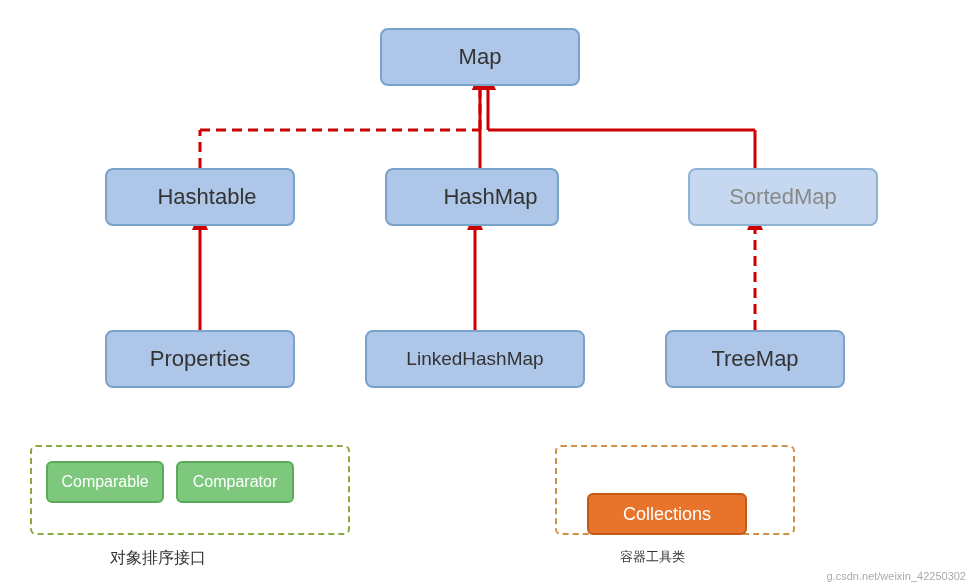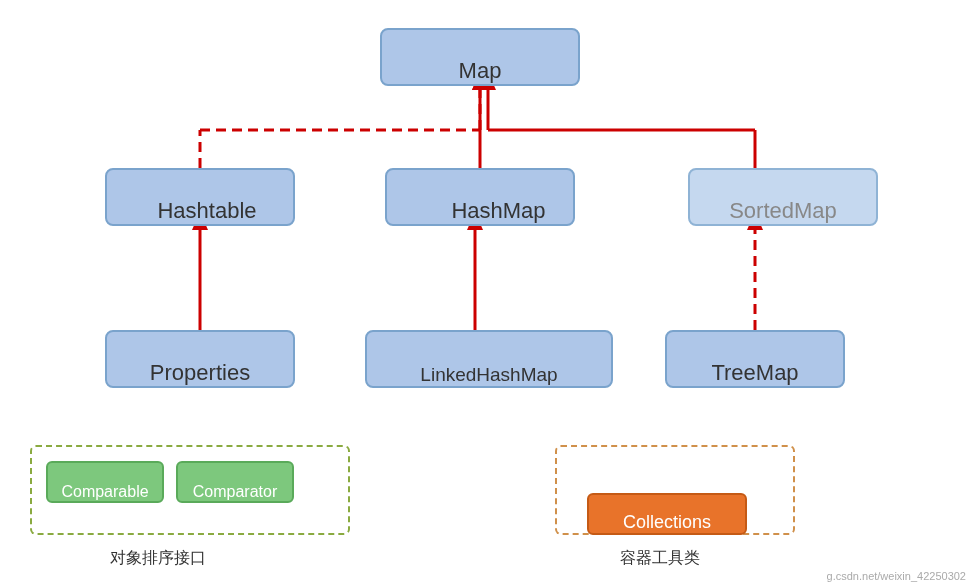--- a/index.html
+++ b/index.html
@@ -16,21 +16,21 @@
       width: 970px;
       height: 586px;
       position: relative;
     }
 
     
     .node {
       position: absolute;
       border-radius: 8px;
       display: flex;
-      align-items: flex-end;
+      align-items: center;
       justify-content: center;
       font-size: 22px;
       font-weight: 500;
       text-align: center;
     }
 
     .node-blue {
       background: #aec6e8;
       border: 2px solid #7aa3cc;
       color: #333;
@@ -127,33 +127,33 @@
   </svg>
 
   <div class="node node-blue" style="left:380px; top:28px; width:200px; height:58px;">
     <span>Map</span>
   </div>
 
   <div class="node node-blue" style="left:105px; top:168px; width:190px; height:58px;padding-left:14px;">
     <span>Hashtable</span>
   </div>
 
-  <div class="node node-blue" style="left:385px; top:168px; width:190px; height:58px;padding-left:37px;">
+  <div class="node node-blue" style="left:385px; top:168px; width:174px; height:58px;padding-left:37px;">
     <span>HashMap</span>
   </div>
 
   <div class="node node-blue-light" style="left:688px; top:168px; width:190px; height:58px; color:#888;">
     <span>SortedMap</span>
   </div>
 
   <div class="node node-blue" style="left:105px; top:330px; width:190px; height:58px;">
     <span>Properties</span>
   </div>
 
-  <div class="node node-blue" style="left:365px; top:330px; width:248px; height:58px; font-size:19px;">
+  <div class="node node-blue" style="left:365px; top:330px; width:220px; height:58px; font-size:19px;">
     <span>LinkedHashMap</span>
   </div>
 
   <div class="node node-blue" style="left:665px; top:330px; width:180px; height:58px;">
     <span>TreeMap</span>
   </div>
 
   <div class="legend-box" style="left:30px; top:445px; width:320px; height:90px; border-color:#8aaa40;">
 
     <div class="node node-green" style="position:absolute; left:14px; top:14px; width:118px; height:42px; font-size:16px;">
@@ -165,17 +165,17 @@
     </div>
   </div>
   <div class="legend-label" style="left:110px; top:548px; font-size:16px; color:#333;">对象排序接口</div>
 
   <div class="legend-box legend-box-orange" style="left:555px; top:445px; width:240px; height:90px; border-color:#d0904a;">
 
     <div class="node node-orange" style="position:absolute; left:30px; top:14px; width:160px; height:42px; font-size:18px;margin-top:32px;">
       <span>Collections</span>
     </div>
   </div>
-  <div class="legend-label" style="left:620px; top:548px; font-size:16px; color:#333;">容器工具类</div>
+  <div class="legend-label" style="left:620px; top:548px; font-size:13px; color:#333;">容器工具类</div>
 
   <div class="watermark">g.csdn.net/weixin_42250302</div>
 
 </div>
 
 </body></html>

